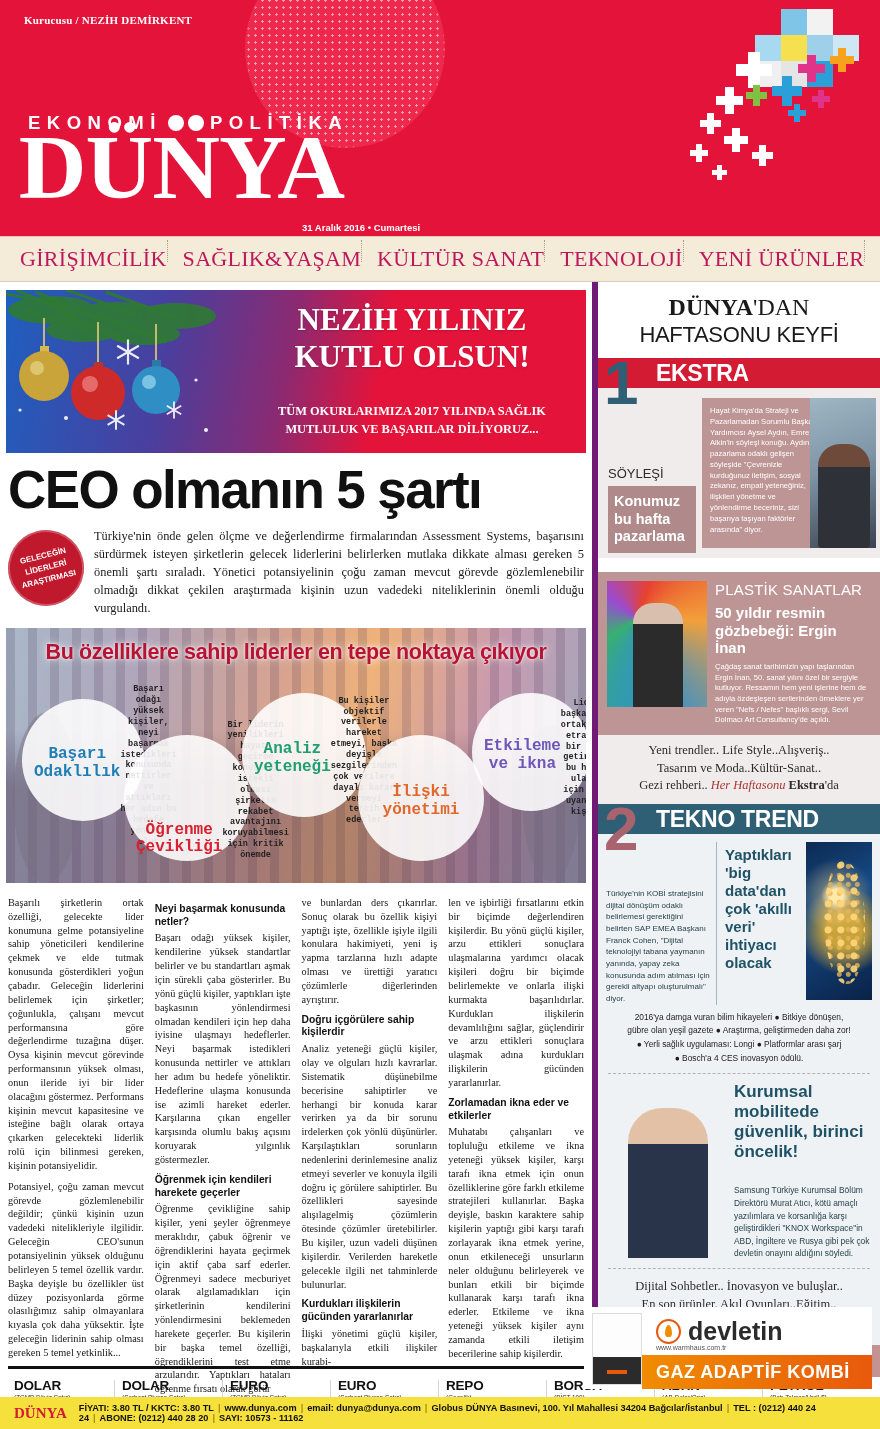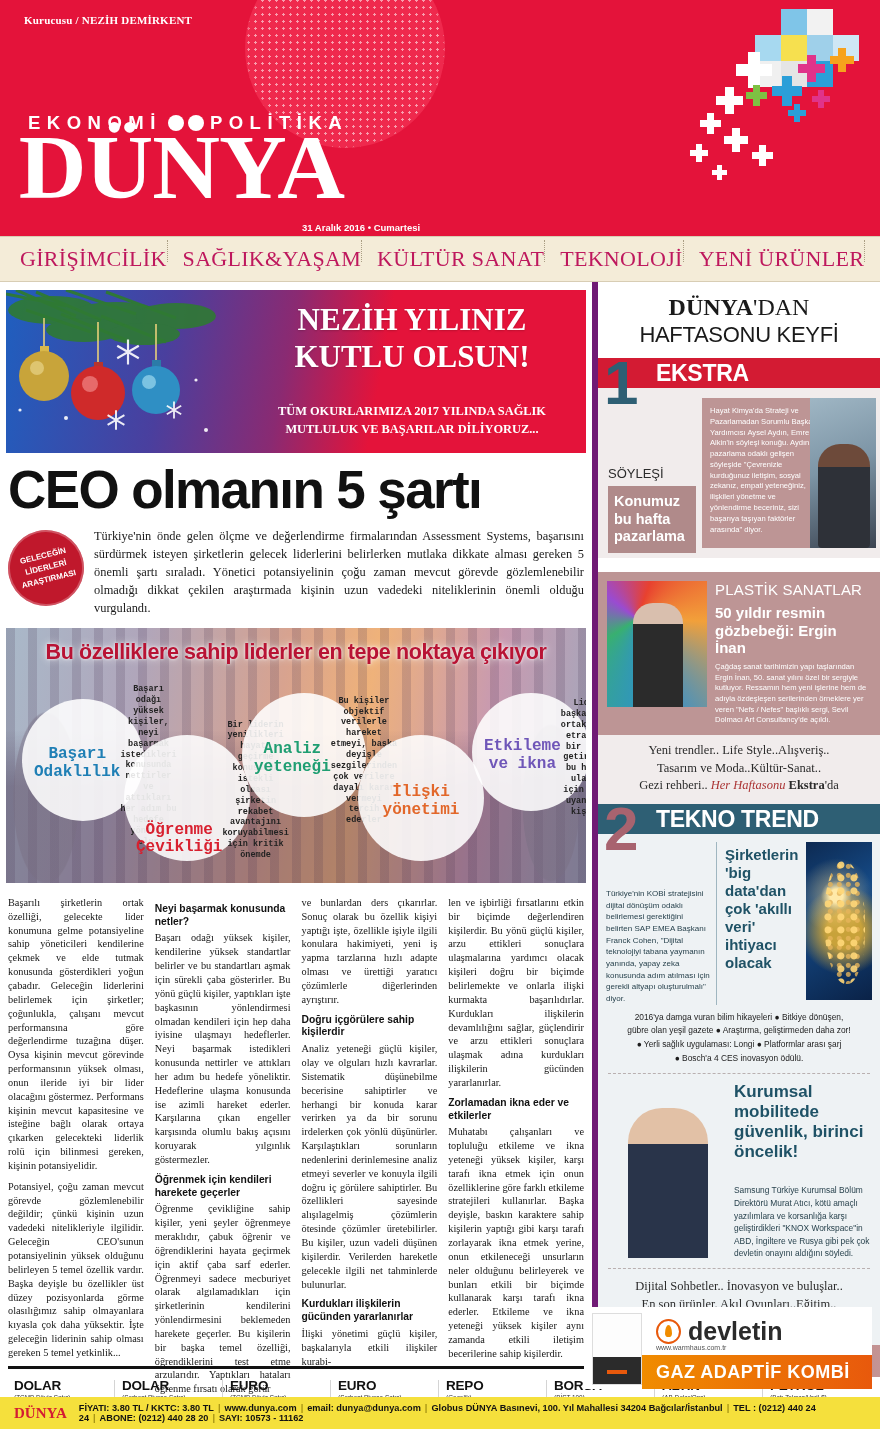--- a/index.html
+++ b/index.html
@@ -668,21 +668,21 @@
       <div class="bignum">2</div>
       <div class="sect">TEKNO TREND</div>
     </div>
 
     <div class="tekno-block">
       <div class="tk-row">
         <div class="tk-left">
           <p>Türkiye'nin KOBİ stratejisini dijital dönüşüm odaklı belirlemesi gerektiğini belirten SAP EMEA Başkanı Franck Cohen, "Dijital teknolojiyi tabana yaymanın yanında, yapay zeka konusunda adım atılması için gerekli altyapı oluşturulmalı" diyor.</p>
         </div>
         <div class="tk-mid">
-          <h3>Şirketlerin 'big data'dan çok 'akıllı veri' ihtiyacı olacak</h3>
+          <h3>Yaptıkları 'big data'dan çok 'akıllı veri' ihtiyacı olacak</h3>
         </div>
         <div class="tk-img"></div>
       </div>
       <div class="tk-bullets">
         <div>2016'ya damga vuran bilim hikayeleri ● Bitkiye dönüşen,</div>
         <div>gübre olan yeşil gazete ● Araştırma, geliştirmeden daha zor!</div>
         <div>● Yerli sağlık uygulaması: Longi ● Platformlar arası şarj</div>
         <div>● Bosch'a 4 CES inovasyon ödülü.</div>
       </div>
       <div class="tk-sep"></div>

